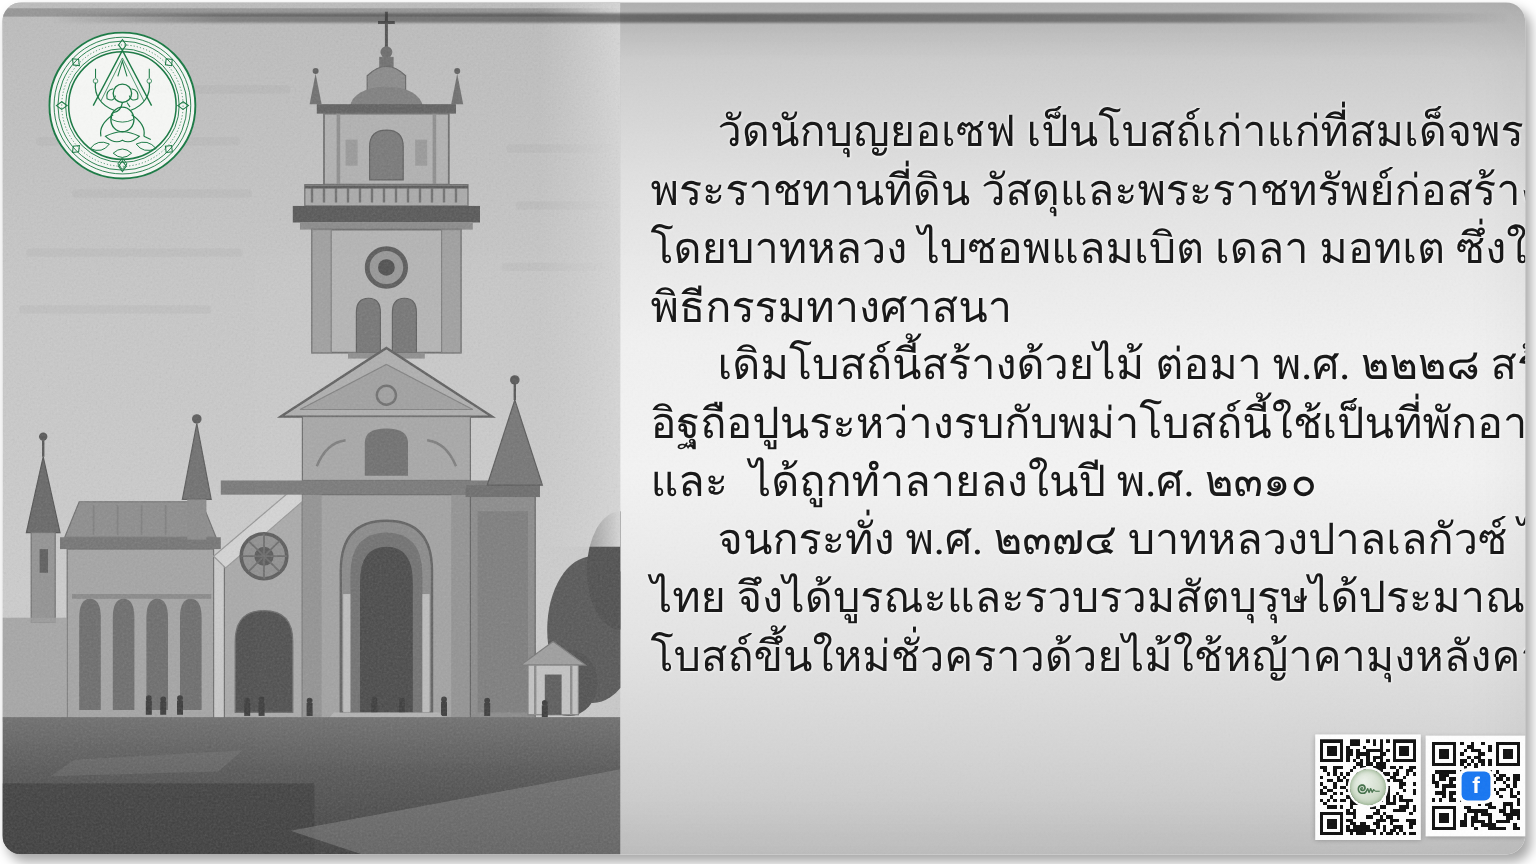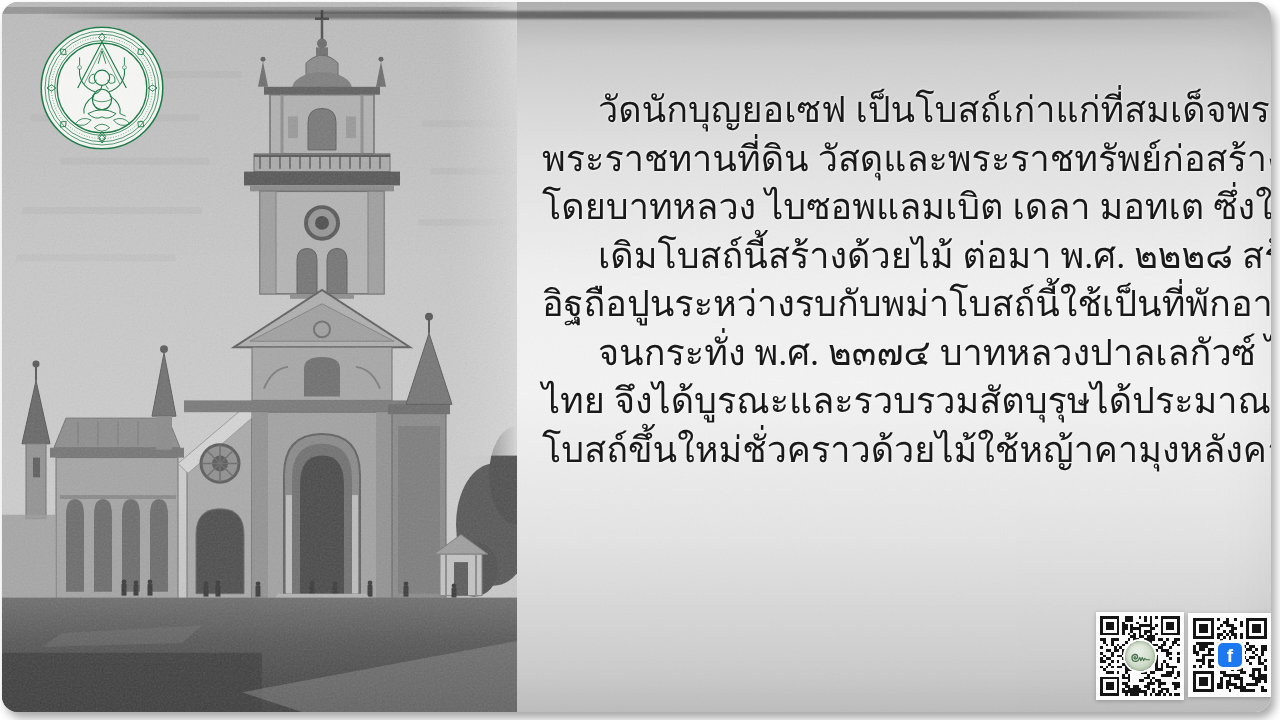--- a/index.html
+++ b/index.html
@@ -248,22 +248,24 @@
         <path d="M58 156 q10 -13 25 -6 q-9 13 -25 6 Z M88 162 q12 -11 24 0 q-12 11 -24 0 Z M118 150 q15 -7 26 6 q-17 7 -26 -6 Z" stroke-width="1.3"></path>
         <path d="M100 168 l6 8 -6 7 -6 -7 Z" stroke-width="1.3"></path>
       </g>
     </svg>
   </div>
 
   <div class="textblock">
     <div class="tline indent">วัดนักบุญยอเซฟ เป็นโบสถ์เก่าแก่ที่สมเด็จพระนารายณ์มหาราช</div>
     <div class="tline">พระราชทานที่ดิน วัสดุและพระราชทรัพย์ก่อสร้างในปี พ.ศ. ๒๒๐๙</div>
     <div class="tline">โดยบาทหลวง ไบซอพแลมเบิต เดลา มอทเต ซึ่งใช้เป็นที่ประกอบ</div>
+    <div class="tline">พิธีกรรมทางศาสนา</div>
     <div class="tline indent">เดิมโบสถ์นี้สร้างด้วยไม้ ต่อมา พ.ศ. ๒๒๒๘ สร้างใหม่โดยการก่อ</div>
     <div class="tline">อิฐถือปูนระหว่างรบกับพม่าโบสถ์นี้ใช้เป็นที่พักอาศัยหลบภัยสงคราม</div>
+    <div class="tline">และ  ได้ถูกทำลายลงในปี พ.ศ. ๒๓๑๐</div>
     <div class="tline indent">จนกระทั่ง พ.ศ. ๒๓๗๔ บาทหลวงปาลเลกัวซ์ ได้เดินทางมาประเทศ</div>
     <div class="tline">ไทย จึงได้บูรณะและรวบรวมสัตบุรุษได้ประมาณ ๗๐ คน  แล้วสร้าง</div>
     <div class="tline">โบสถ์ขึ้นใหม่ชั่วคราวด้วยไม้ใช้หญ้าคามุงหลังคา พ.ศ. ๒๓๙๐</div>
   </div>
 
   <div class="qr" id="qr-left">
       <svg viewBox="0 0 29 29" shape-rendering="crispEdges">
         <rect width="29" height="29" fill="#fff"></rect>
         <path d="M9 0h1v1h-1zM10 0h1v1h-1zM11 0h1v1h-1zM14 0h1v1h-1zM16 0h1v1h-1zM18 0h1v1h-1zM20 0h1v1h-1zM9 1h1v1h-1zM10 1h1v1h-1zM11 1h1v1h-1zM16 1h1v1h-1zM18 1h1v1h-1zM8 2h1v1h-1zM13 2h1v1h-1zM18 2h1v1h-1zM8 3h1v1h-1zM9 3h1v1h-1zM11 3h1v1h-1zM14 3h1v1h-1zM15 3h1v1h-1zM16 3h1v1h-1zM17 3h1v1h-1zM18 3h1v1h-1zM20 3h1v1h-1zM8 4h1v1h-1zM9 4h1v1h-1zM11 4h1v1h-1zM12 4h1v1h-1zM13 4h1v1h-1zM14 4h1v1h-1zM18 4h1v1h-1zM19 4h1v1h-1zM8 5h1v1h-1zM11 5h1v1h-1zM14 5h1v1h-1zM16 5h1v1h-1zM17 5h1v1h-1zM18 5h1v1h-1zM8 6h1v1h-1zM10 6h1v1h-1zM12 6h1v1h-1zM14 6h1v1h-1zM16 6h1v1h-1zM18 6h1v1h-1zM20 6h1v1h-1zM11 7h1v1h-1zM12 7h1v1h-1zM14 7h1v1h-1zM15 7h1v1h-1zM17 7h1v1h-1zM18 7h1v1h-1zM19 7h1v1h-1zM0 8h1v1h-1zM1 8h1v1h-1zM4 8h1v1h-1zM5 8h1v1h-1zM6 8h1v1h-1zM10 8h1v1h-1zM12 8h1v1h-1zM13 8h1v1h-1zM16 8h1v1h-1zM17 8h1v1h-1zM18 8h1v1h-1zM19 8h1v1h-1zM21 8h1v1h-1zM22 8h1v1h-1zM24 8h1v1h-1zM27 8h1v1h-1zM28 8h1v1h-1zM1 9h1v1h-1zM4 9h1v1h-1zM9 9h1v1h-1zM13 9h1v1h-1zM17 9h1v1h-1zM18 9h1v1h-1zM23 9h1v1h-1zM26 9h1v1h-1zM27 9h1v1h-1zM2 10h1v1h-1zM4 10h1v1h-1zM6 10h1v1h-1zM8 10h1v1h-1zM11 10h1v1h-1zM12 10h1v1h-1zM13 10h1v1h-1zM15 10h1v1h-1zM16 10h1v1h-1zM19 10h1v1h-1zM20 10h1v1h-1zM22 10h1v1h-1zM23 10h1v1h-1zM26 10h1v1h-1zM28 10h1v1h-1zM0 11h1v1h-1zM5 11h1v1h-1zM7 11h1v1h-1zM15 11h1v1h-1zM17 11h1v1h-1zM21 11h1v1h-1zM22 11h1v1h-1zM25 11h1v1h-1zM2 12h1v1h-1zM3 12h1v1h-1zM5 12h1v1h-1zM6 12h1v1h-1zM8 12h1v1h-1zM10 12h1v1h-1zM11 12h1v1h-1zM14 12h1v1h-1zM15 12h1v1h-1zM20 12h1v1h-1zM22 12h1v1h-1zM23 12h1v1h-1zM24 12h1v1h-1zM0 13h1v1h-1zM4 13h1v1h-1zM8 13h1v1h-1zM15 13h1v1h-1zM16 13h1v1h-1zM24 13h1v1h-1zM25 13h1v1h-1zM28 13h1v1h-1zM1 14h1v1h-1zM4 14h1v1h-1zM6 14h1v1h-1zM7 14h1v1h-1zM10 14h1v1h-1zM11 14h1v1h-1zM13 14h1v1h-1zM14 14h1v1h-1zM16 14h1v1h-1zM17 14h1v1h-1zM19 14h1v1h-1zM20 14h1v1h-1zM24 14h1v1h-1zM0 15h1v1h-1zM2 15h1v1h-1zM3 15h1v1h-1zM8 15h1v1h-1zM9 15h1v1h-1zM12 15h1v1h-1zM14 15h1v1h-1zM16 15h1v1h-1zM20 15h1v1h-1zM25 15h1v1h-1zM28 15h1v1h-1zM0 16h1v1h-1zM1 16h1v1h-1zM4 16h1v1h-1zM6 16h1v1h-1zM9 16h1v1h-1zM11 16h1v1h-1zM12 16h1v1h-1zM14 16h1v1h-1zM15 16h1v1h-1zM17 16h1v1h-1zM18 16h1v1h-1zM19 16h1v1h-1zM20 16h1v1h-1zM23 16h1v1h-1zM28 16h1v1h-1zM3 17h1v1h-1zM8 17h1v1h-1zM9 17h1v1h-1zM10 17h1v1h-1zM14 17h1v1h-1zM15 17h1v1h-1zM17 17h1v1h-1zM20 17h1v1h-1zM22 17h1v1h-1zM24 17h1v1h-1zM0 18h1v1h-1zM2 18h1v1h-1zM4 18h1v1h-1zM6 18h1v1h-1zM7 18h1v1h-1zM9 18h1v1h-1zM10 18h1v1h-1zM12 18h1v1h-1zM14 18h1v1h-1zM16 18h1v1h-1zM17 18h1v1h-1zM18 18h1v1h-1zM20 18h1v1h-1zM22 18h1v1h-1zM24 18h1v1h-1zM25 18h1v1h-1zM26 18h1v1h-1zM27 18h1v1h-1zM1 19h1v1h-1zM9 19h1v1h-1zM10 19h1v1h-1zM11 19h1v1h-1zM14 19h1v1h-1zM15 19h1v1h-1zM20 19h1v1h-1zM21 19h1v1h-1zM22 19h1v1h-1zM26 19h1v1h-1zM2 20h1v1h-1zM3 20h1v1h-1zM4 20h1v1h-1zM6 20h1v1h-1zM9 20h1v1h-1zM15 20h1v1h-1zM16 20h1v1h-1zM18 20h1v1h-1zM19 20h1v1h-1zM24 20h1v1h-1zM25 20h1v1h-1zM26 20h1v1h-1zM28 20h1v1h-1zM8 21h1v1h-1zM10 21h1v1h-1zM17 21h1v1h-1zM22 21h1v1h-1zM23 21h1v1h-1zM24 21h1v1h-1zM25 21h1v1h-1zM28 21h1v1h-1zM8 22h1v1h-1zM9 22h1v1h-1zM10 22h1v1h-1zM16 22h1v1h-1zM17 22h1v1h-1zM19 22h1v1h-1zM27 22h1v1h-1zM10 23h1v1h-1zM14 23h1v1h-1zM15 23h1v1h-1zM18 23h1v1h-1zM20 23h1v1h-1zM21 23h1v1h-1zM8 24h1v1h-1zM9 24h1v1h-1zM17 24h1v1h-1zM18 24h1v1h-1zM19 24h1v1h-1zM21 24h1v1h-1zM22 24h1v1h-1zM23 24h1v1h-1zM26 24h1v1h-1zM27 24h1v1h-1zM28 24h1v1h-1zM9 25h1v1h-1zM10 25h1v1h-1zM12 25h1v1h-1zM13 25h1v1h-1zM16 25h1v1h-1zM17 25h1v1h-1zM21 25h1v1h-1zM27 25h1v1h-1zM28 25h1v1h-1zM8 26h1v1h-1zM10 26h1v1h-1zM11 26h1v1h-1zM12 26h1v1h-1zM13 26h1v1h-1zM14 26h1v1h-1zM17 26h1v1h-1zM19 26h1v1h-1zM22 26h1v1h-1zM23 26h1v1h-1zM24 26h1v1h-1zM27 26h1v1h-1zM8 27h1v1h-1zM9 27h1v1h-1zM10 27h1v1h-1zM11 27h1v1h-1zM12 27h1v1h-1zM13 27h1v1h-1zM14 27h1v1h-1zM15 27h1v1h-1zM16 27h1v1h-1zM19 27h1v1h-1zM21 27h1v1h-1zM22 27h1v1h-1zM24 27h1v1h-1zM9 28h1v1h-1zM11 28h1v1h-1zM12 28h1v1h-1zM13 28h1v1h-1zM16 28h1v1h-1zM18 28h1v1h-1zM20 28h1v1h-1zM21 28h1v1h-1zM23 28h1v1h-1zM25 28h1v1h-1zM27 28h1v1h-1zM28 28h1v1h-1zM0 0h7v7h-7zM1 1h5v5h-5zM2 2h3v3h-3zM22 0h7v7h-7zM23 1h5v5h-5zM24 2h3v3h-3zM0 22h7v7h-7zM1 23h5v5h-5zM2 24h3v3h-3z" fill="#101010" fill-rule="evenodd"></path>
       </svg>

